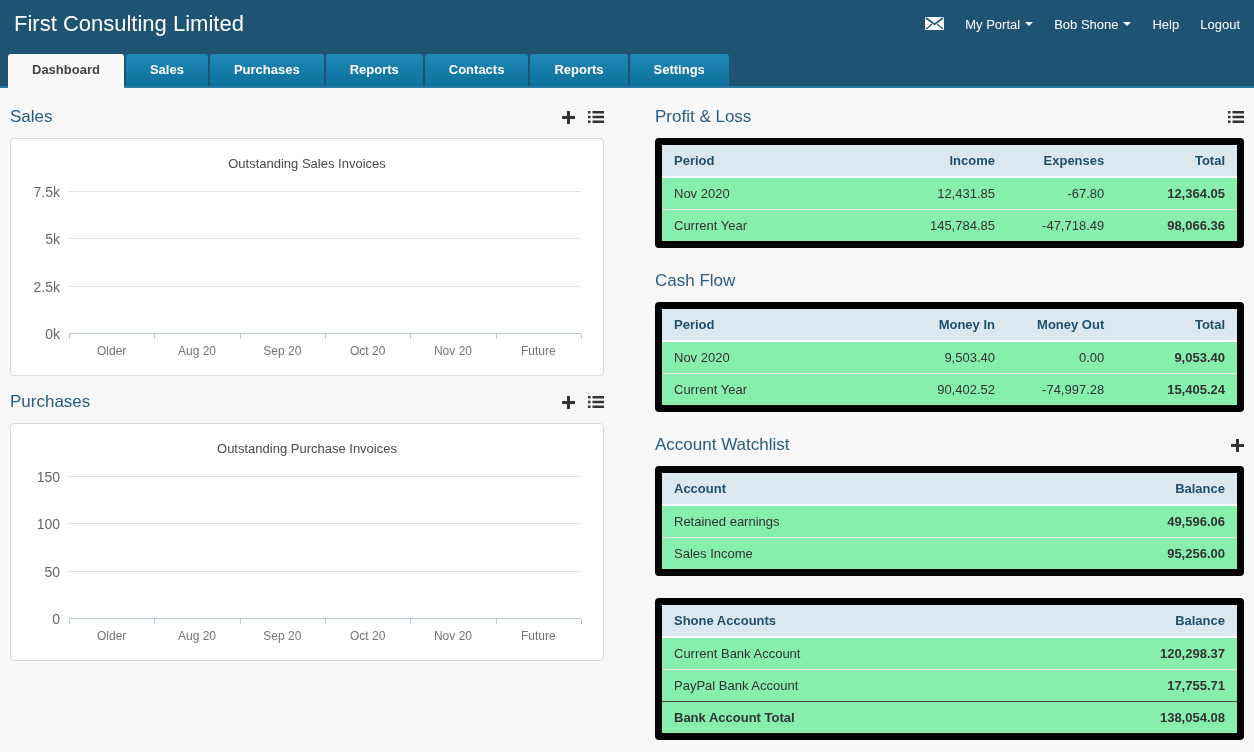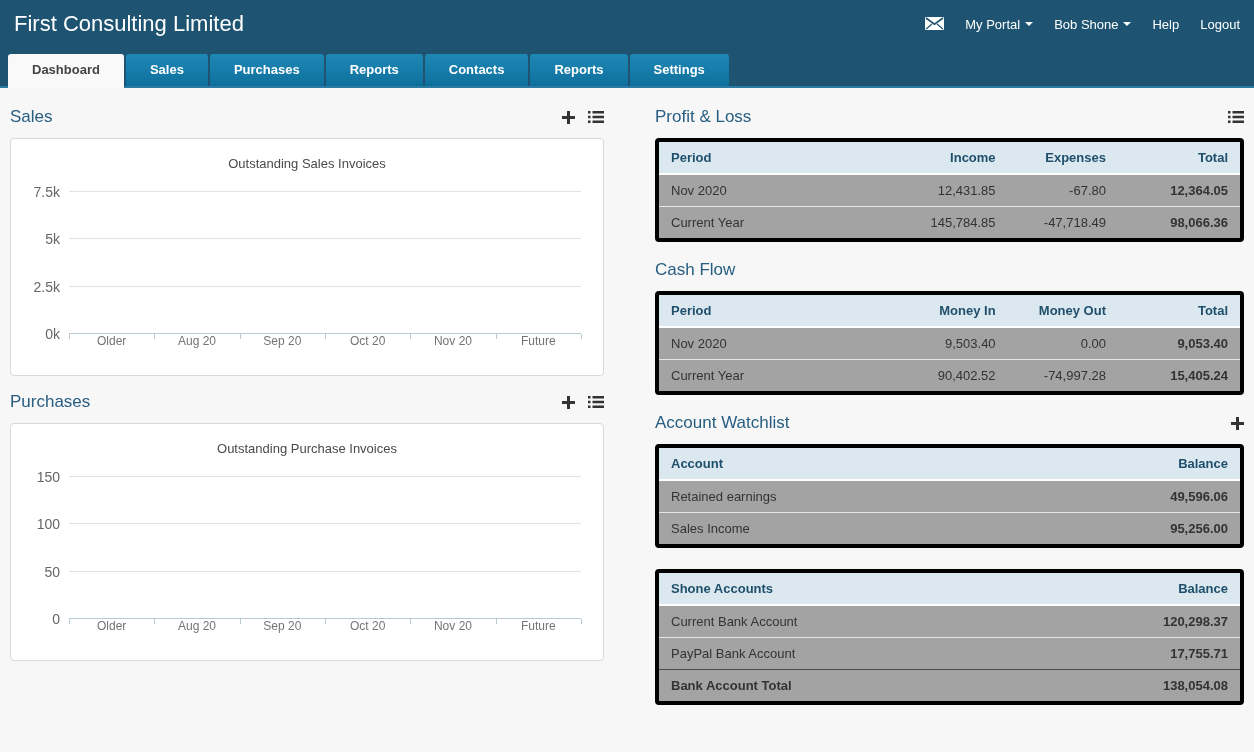--- a/index.html
+++ b/index.html
@@ -49,24 +49,24 @@
   .panel { background:#fff; border:1px solid #d9d9d9; border-radius:4px; height:238px; margin-bottom:15px; }
   .chart-title { text-align:center; color:#4a4a4a; font-size:13px; margin:17px 0 21px; }
   .plot { position:relative; height:142px; margin:0 22px 0 58px; }
   .gridline { position:absolute; left:0; right:0; height:1px; background:#e2e2e2; }
   .gridline.axis { background:#b9c9d2; }
   .ytick-label { position:absolute; right:100%; margin-right:9px; transform:translateY(50%); font-size:14px; color:#666; white-space:nowrap; line-height:1; }
   .bars { position:absolute; left:0; right:0; top:0; bottom:0; display:flex; align-items:flex-end; }
   .bar-slot { flex:1; display:flex; justify-content:center; }
   .bar { width:40px; }
   .xtick { position:absolute; top:100%; width:1px; height:5px; background:#b9c9d2; }
-  .xlabels { position:absolute; top:100%; left:0; right:0; display:flex; }
+  .xlabels { position:absolute; top:100%; left:0; right:0; display:flex; margin-top:10px; }
   .xlabel { flex:1; text-align:center; font-size:12px; color:#747474; }
   
-  .table-wrap { background:#a3a3a3; border:4px solid #000000; border-radius:4px; overflow:hidden; margin-bottom:17px; }
+  .table-wrap { background:#86efac; border:7px solid #000000; border-radius:4px; overflow:hidden; margin-bottom:22px; }
   .table-wrap.mt { margin-top:21px; }
   table.data-table { width:100%; border-collapse:separate; border-spacing:0; font-size:13px; table-layout:fixed; }
   .data-table th {
     background:#dbe8f0; color:#1f4f6b; font-weight:bold;
     padding:8px 12px; border-bottom:2px solid #fff;
   }
   .data-table td { padding:8px 12px; color:#333; border-top:1px solid #e6e6e6; }
   .data-table tbody tr:first-child td { border-top:none; }
   .cell-total { color:#6f7d1f; font-weight:bold; }
   .cell-link { color:#2e80d4; cursor:pointer; }

